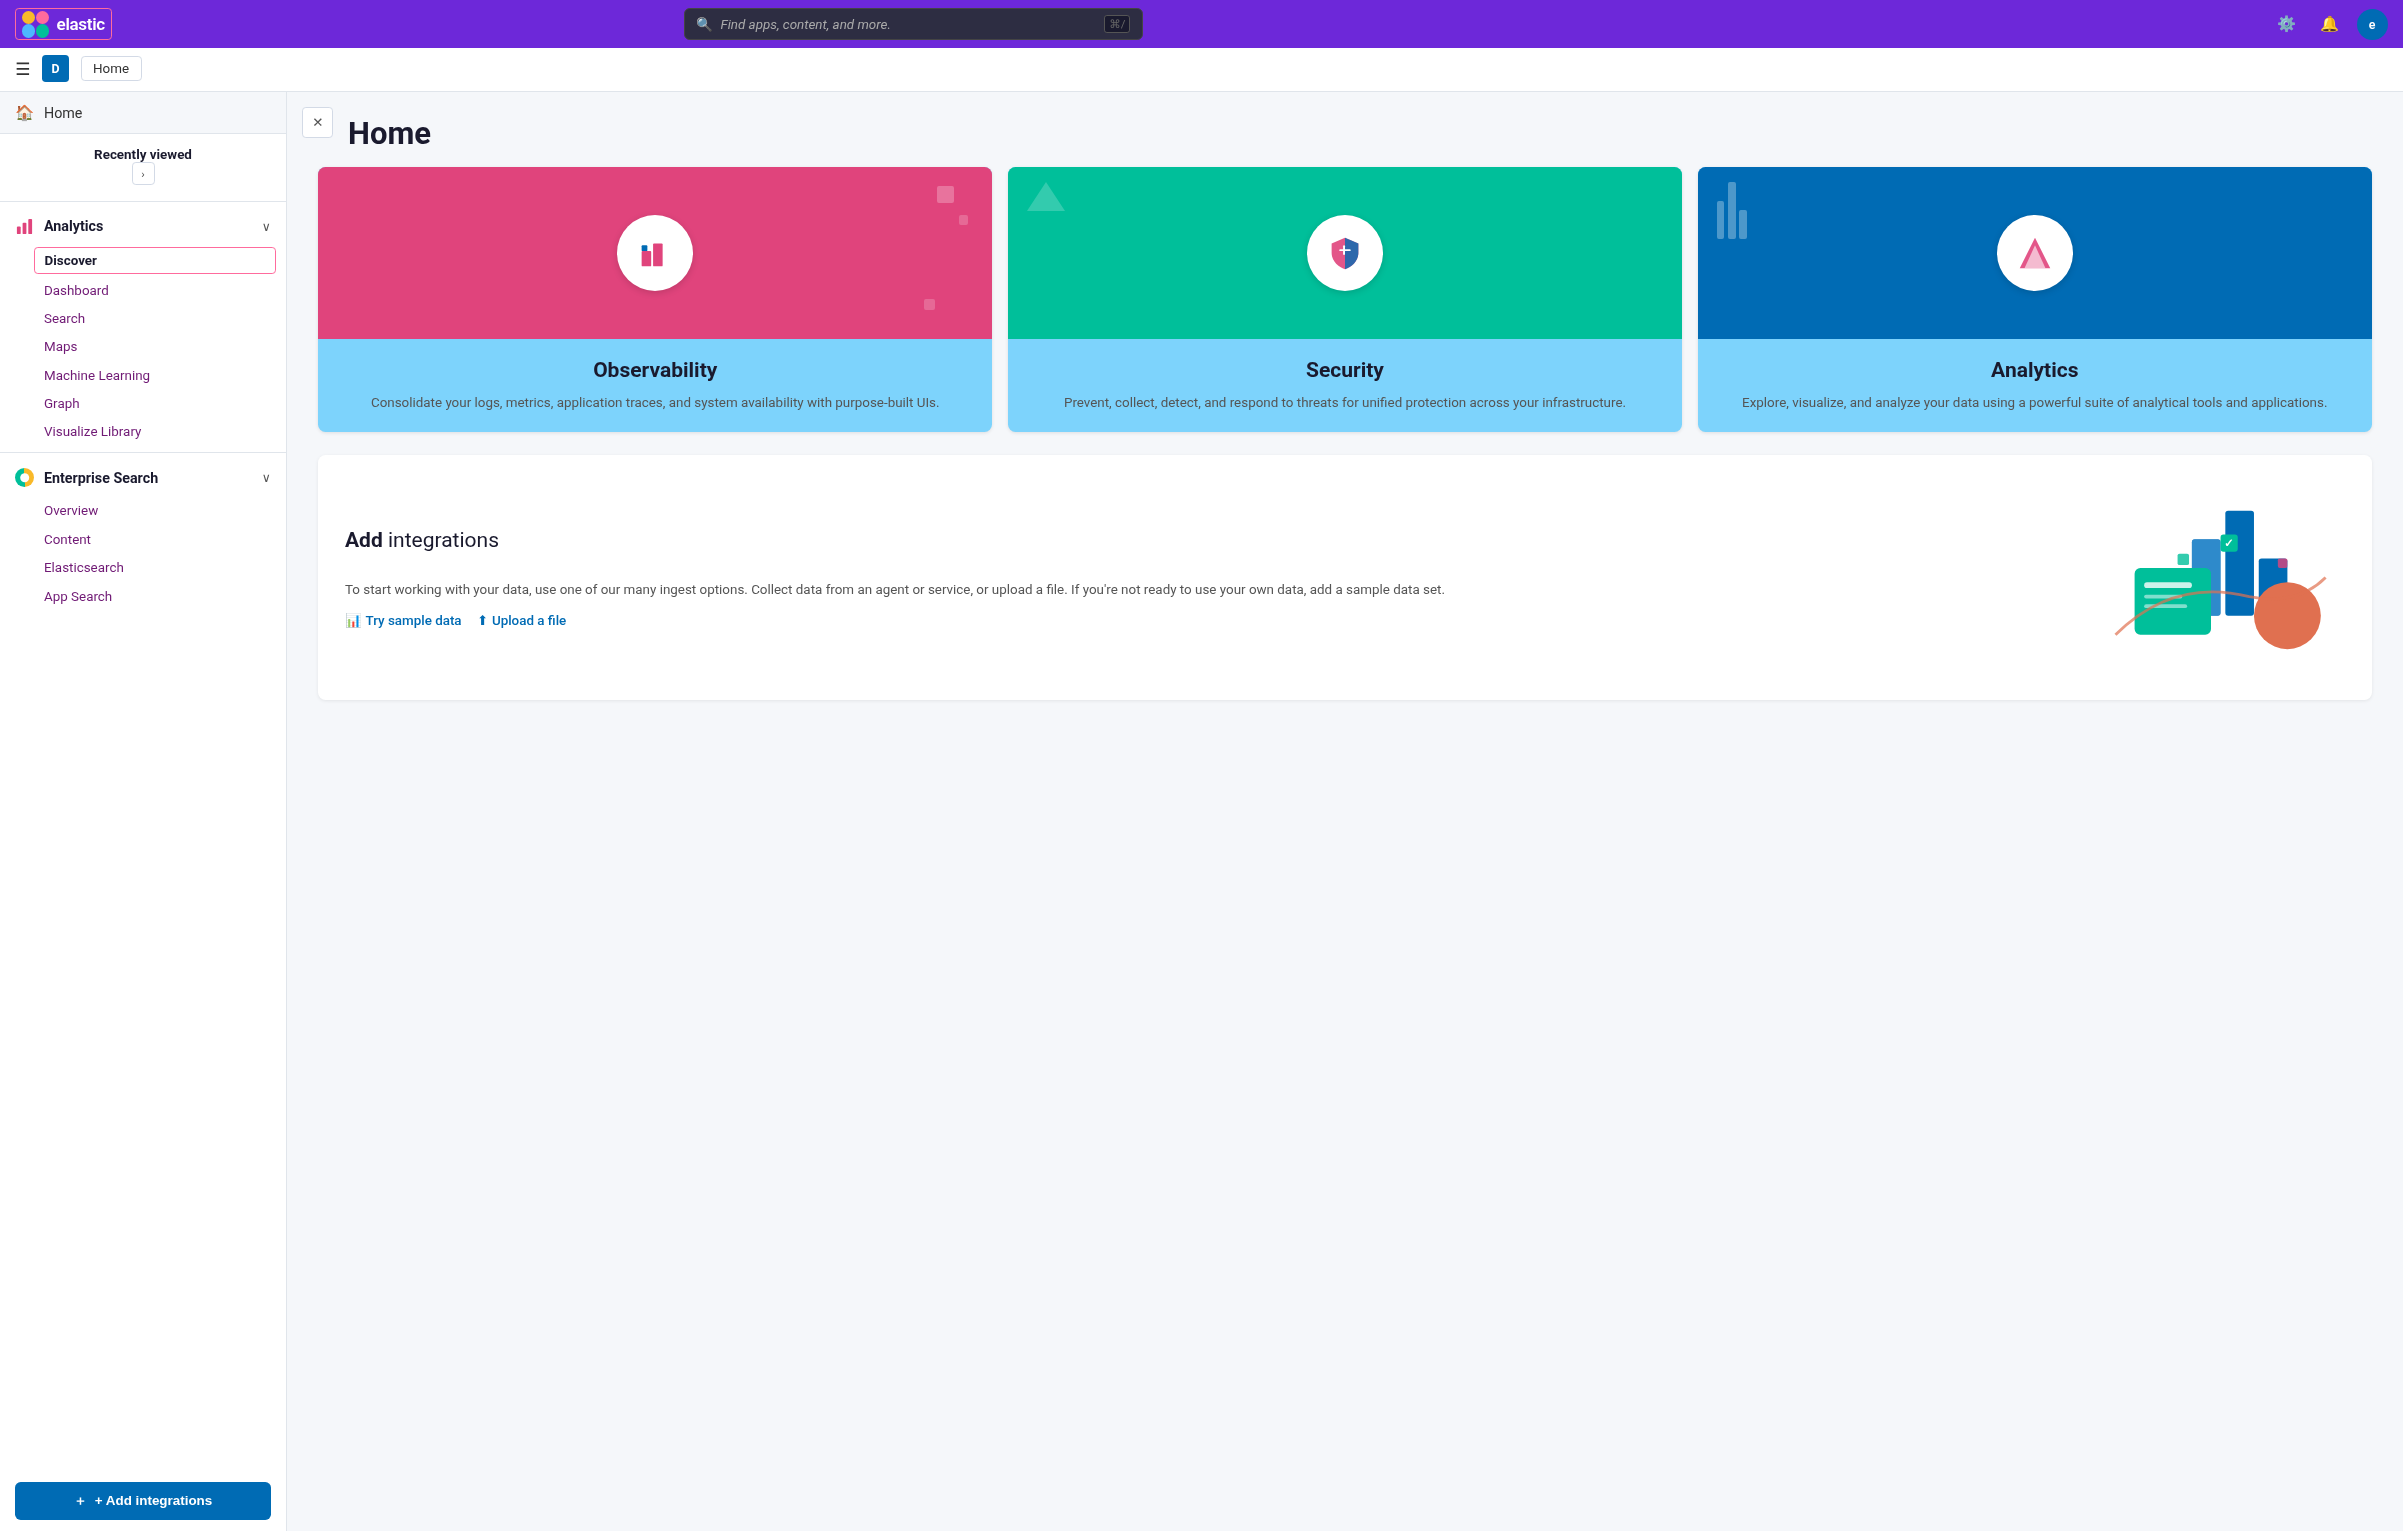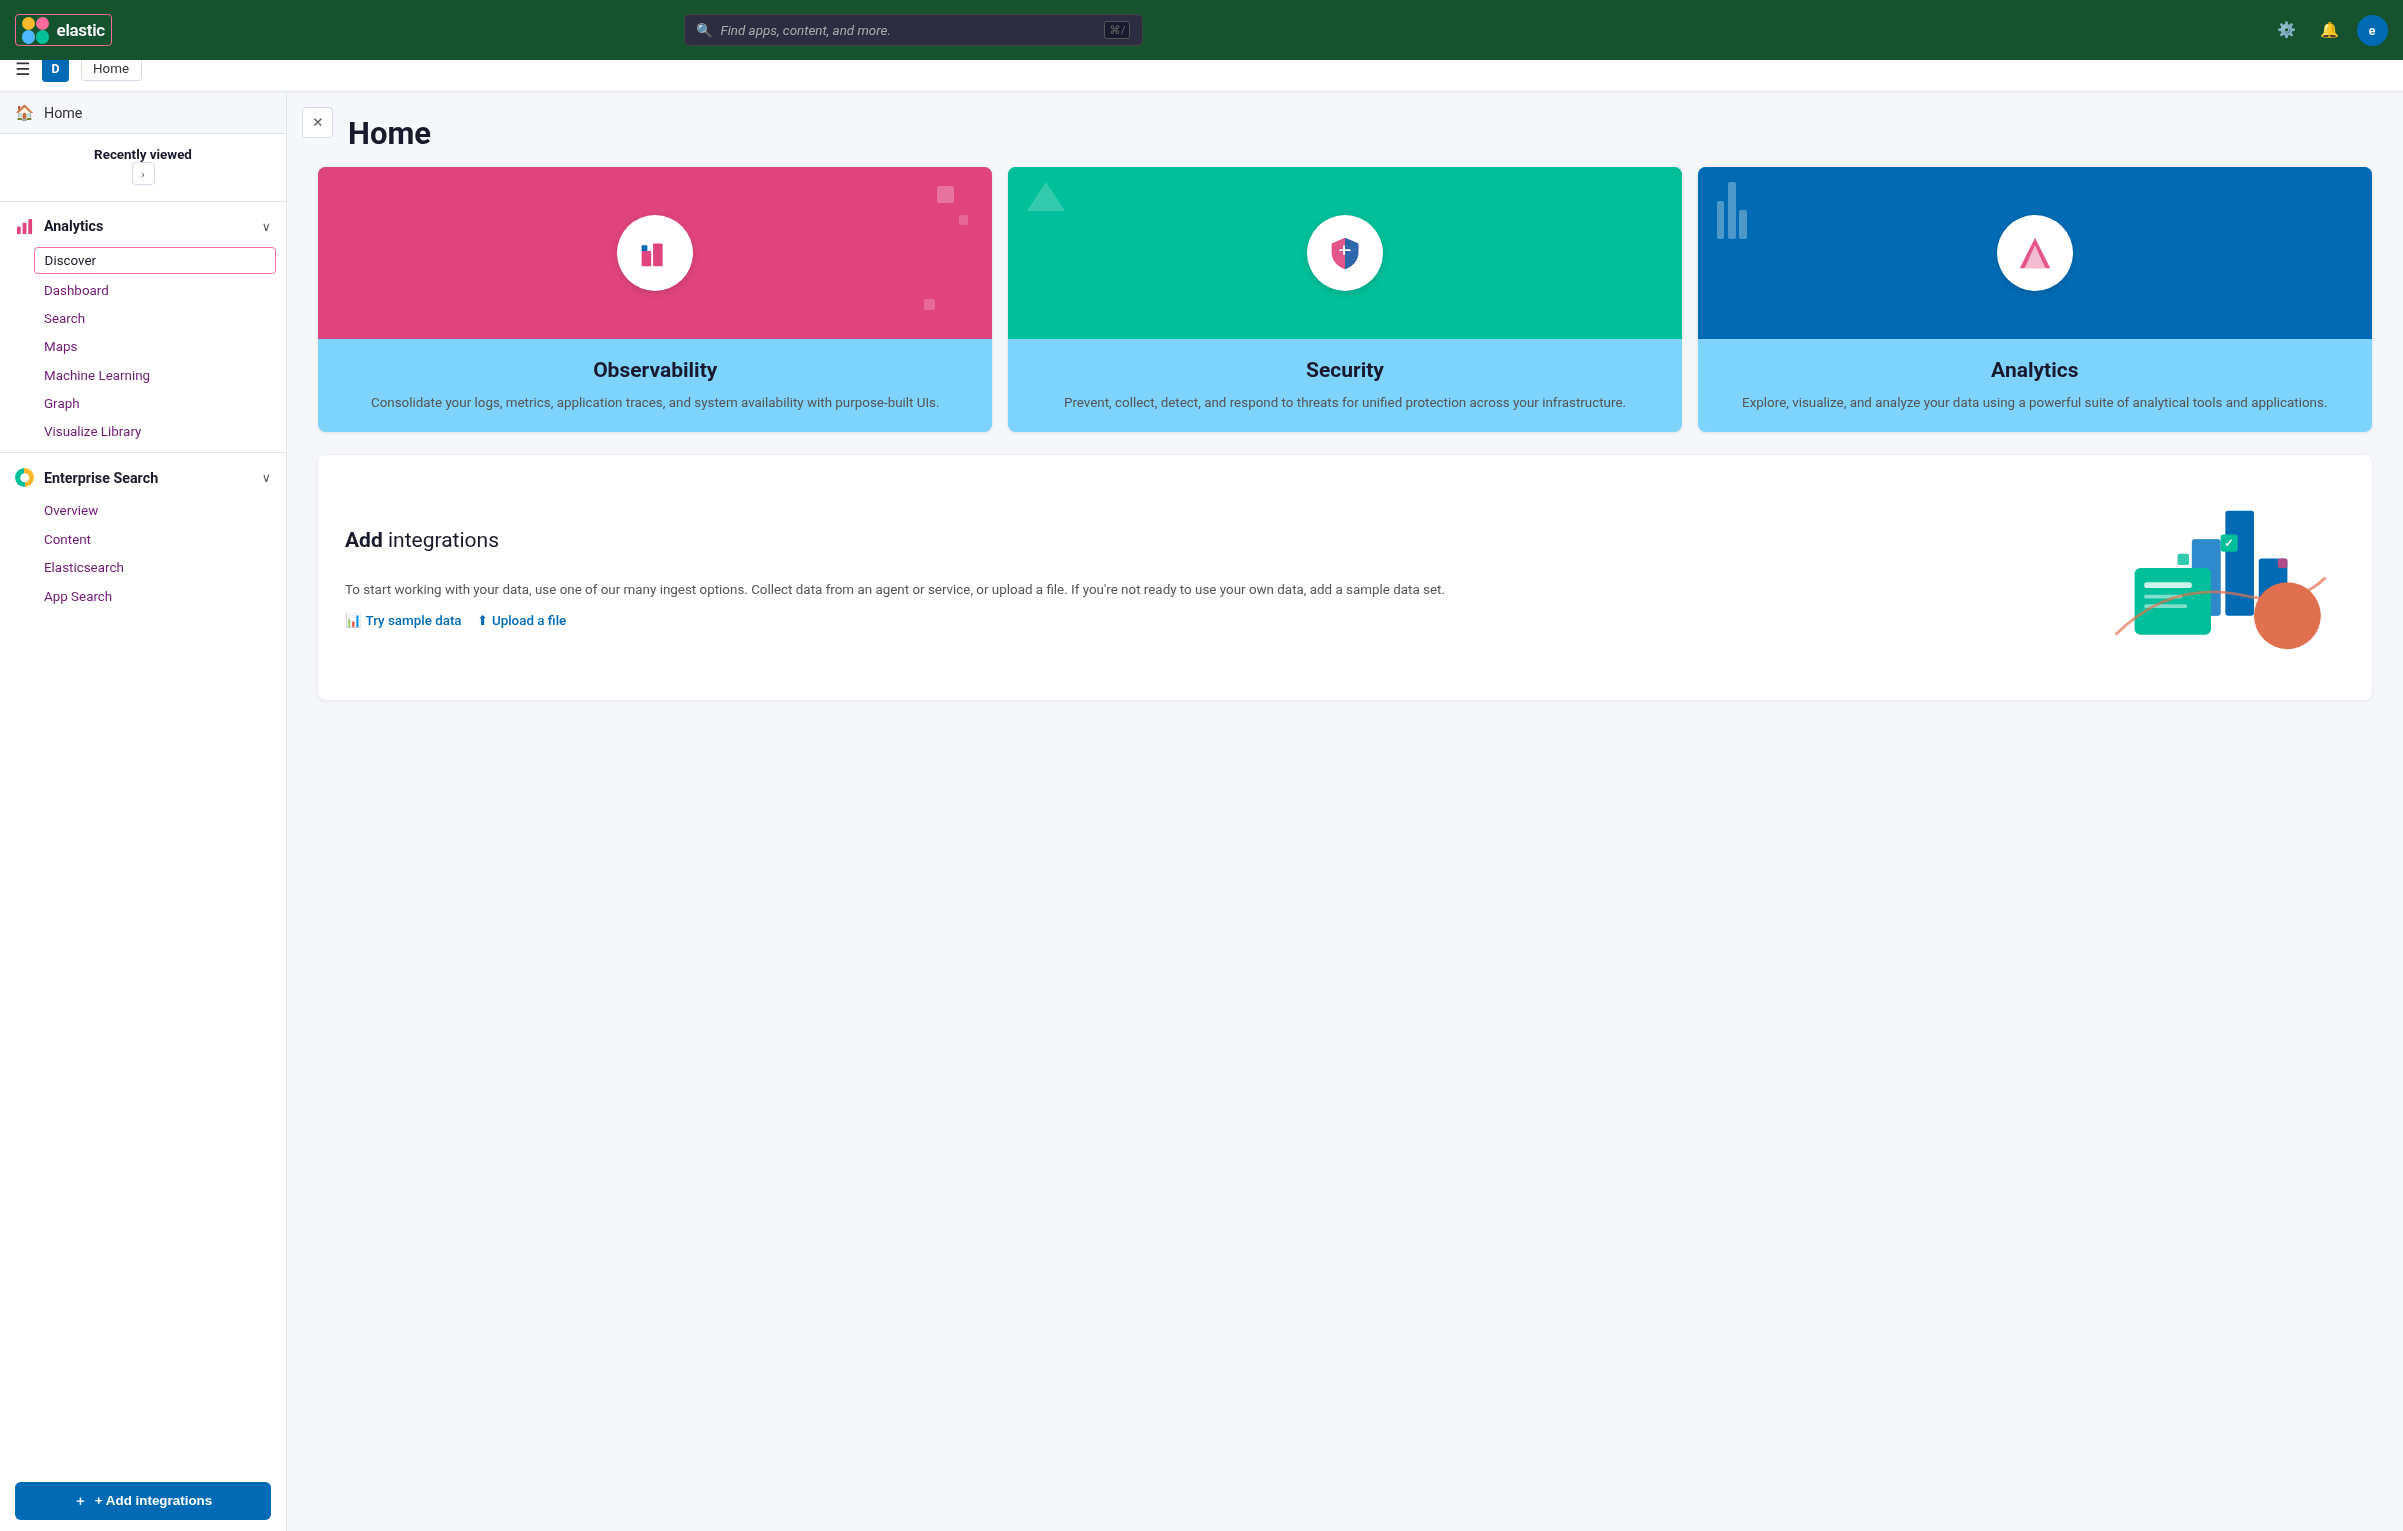--- a/index.html
+++ b/index.html
@@ -1,21 +1,21 @@
 <!DOCTYPE html>
 <html><head>
   <meta charset="utf-8">
   <style>
     * { box-sizing: border-box; margin: 0; padding: 0; }
     body { font-family: -apple-system, BlinkMacSystemFont, 'Segoe UI', Roboto, sans-serif; background: #f5f7fa; overflow: hidden; }
 
     
     .top-bar {
-      background: #14532d;
-      height: 60px;
+      background: #6d28d9;
+      height: 48px;
       display: flex;
       align-items: center;
       padding: 0 15.3px;
       gap: 15.3px;
       position: fixed;
       top: 0; left: 0; right: 0;
       z-index: 100;
     }
     .elastic-logo {
       display: flex;
@@ -205,21 +205,21 @@
       font-size: 13.4px;
       color: #701a75;
       cursor: pointer;
     }
     .sidebar-item.active {
       border: 1.4px solid #ff6b9d;
       border-radius: 3.8px;
       margin: 1.9px 9.6px 1.9px 34px;
       padding: 4.8px 9.6px;
       color: #1a1a2e;
-      font-weight: 400;
+      font-weight: 700;
     }
 
     
     .enterprise-icon {
       width: 19px; height: 19px;
       position: relative;
     }
     .ent-circle-outer {
       width: 19px; height: 19px;
       border-radius: 50%;

